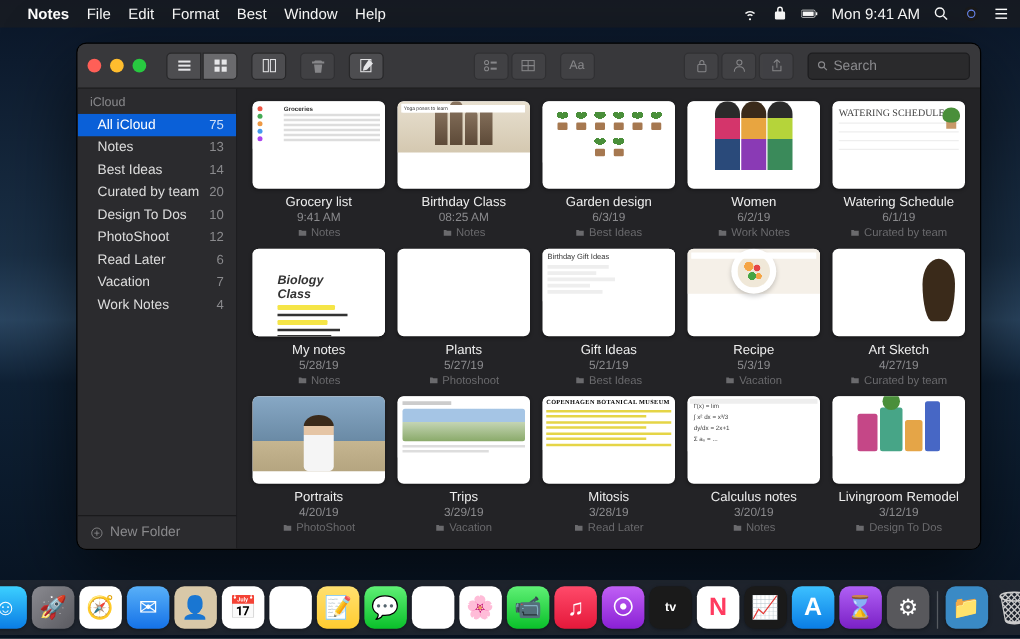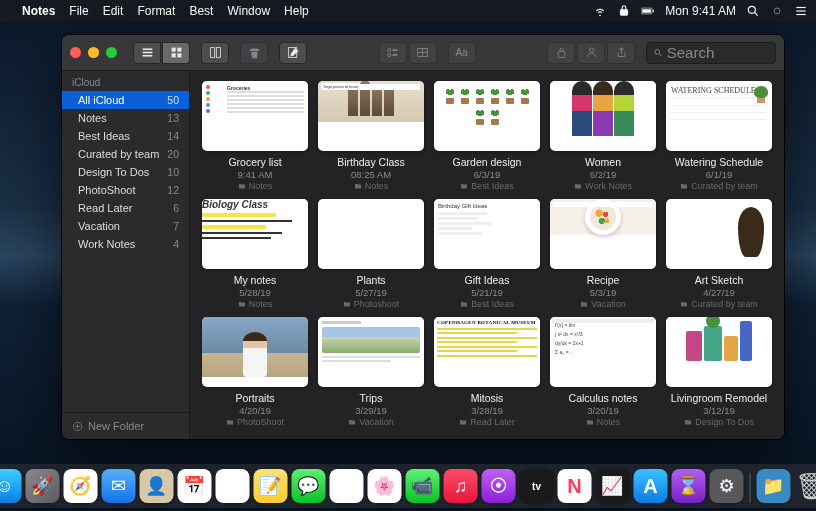--- a/index.html
+++ b/index.html
@@ -22,21 +22,21 @@
 .tb-group{display:flex;gap:2px;margin-right:5px}
 .tb-btn{height:22px;min-width:28px;background:#4d4d50;border-radius:4px;display:flex;align-items:center;justify-content:center;cursor:default;border:1px solid #28282a}
 .tb-btn.disabled{opacity:0.45}
 .tb-btn svg{width:13px;height:13px;fill:#e6e6e8}
 .tb-btn.seg-l{border-radius:4px 0 0 4px}
 .tb-btn.seg-r{border-radius:0 4px 4px 0;margin-left:-1px}
 .tb-btn.active{background:#6a6a6d}
 .tb-spacer{flex:1}
 .search{display:flex;align-items:center;background:#2a2a2c;border:1px solid #1d1d1f;border-radius:4px;height:22px;padding:0 6px;width:130px;gap:4px}
 .search svg{width:11px;height:11px;fill:#8a8a8d}
-.search input{background:transparent;border:none;outline:none;color:#ccc;font-size:15px;width:100%}
+.search input{background:transparent;border:none;outline:none;color:#ccc;font-size:11px;width:100%}
 .search input::placeholder{color:#8a8a8d}
 .body{flex:1;display:flex;overflow:hidden}
 .sidebar{width:128px;background:#2b2b2e;border-right:1px solid #1a1a1c;display:flex;flex-direction:column;font-size:11px}
 .sb-section{padding:6px 10px 3px;color:#8a8a8d;font-size:10px}
 .sb-list{flex:1;overflow:auto}
 .sb-item{display:flex;justify-content:space-between;padding:3px 10px 3px 16px;color:#ddd;cursor:default}
 .sb-item.selected{background:#0a60d8;color:#fff}
 .sb-count{color:#8a8a8d;font-size:10.5px}
 .sb-item.selected .sb-count{color:rgba(255,255,255,0.8)}
 .sb-footer{border-top:1px solid #1a1a1c;padding:7px 10px;color:#8a8a8d;display:flex;align-items:center;gap:5px}
@@ -68,21 +68,21 @@
 .th-women .w{width:20px;height:55px;border-radius:10px 10px 0 0}
 .th-women .w1{background:linear-gradient(180deg,#2a2a2a 25%,#d4356b 25%,#d4356b 55%,#2a4a7a 55%)}
 .th-women .w2{background:linear-gradient(180deg,#3a2a1a 25%,#e8a540 25%,#e8a540 55%,#8a3ab5 55%)}
 .th-women .w3{background:linear-gradient(180deg,#2a2a2a 25%,#b5d43a 25%,#b5d43a 55%,#3a8a5a 55%)}
 .th-watering{background:#fff;padding:5px;font-size:4px;color:#666}
 .th-watering .wtitle{font-family:cursive;font-size:8px;color:#444;margin-bottom:3px}
 .th-watering .wrow{height:4px;border-top:1px solid #eee;margin-top:3px}
 .th-watering .wplant{position:absolute;right:4px;top:4px;width:14px;height:18px}
 .th-watering .wplant::before{content:"";position:absolute;bottom:0;left:3px;width:8px;height:6px;background:#c89868}
 .th-watering .wplant::after{content:"";position:absolute;bottom:5px;left:0;width:14px;height:12px;background:#4a8f3a;border-radius:50% 50% 40% 40%}
-.th-biology{background:#fff;padding:0;font-family:cursive;font-size:4px;color:#333}
+.th-biology{background:#fff;padding:20px;font-family:cursive;font-size:4px;color:#333}
 .th-biology .btitle{font-size:10px;font-weight:bold;font-style:italic}
 .th-biology .bl{height:2px;margin-top:3px;background:#333}
 .th-biology .bl.hl{background:#f5e547;height:4px;border-radius:1px;width:70%}
 .th-plants{background:linear-gradient(135deg,#2a5a3a 0%,#3a6a4a 50%,#1a4a2a 100%);position:relative}
 .th-plants::after{content:"";position:absolute;inset:0;background:radial-gradient(circle at 30% 40%,#5a9a5a 8%,transparent 9%),radial-gradient(circle at 60% 30%,#5a9a5a 6%,transparent 7%),radial-gradient(circle at 45% 60%,#4a8a4a 7%,transparent 8%),radial-gradient(circle at 70% 55%,#5a9a5a 5%,transparent 6%)}
 .th-gift{background:#fff;padding:4px;font-size:4px;color:#666}
 .th-gift .gtitle{font-size:6px;color:#333;margin-bottom:3px}
 .th-gift .gitem{height:3px;background:#eee;margin-bottom:2px;width:50%}
 .th-recipe{background:#f5f0e8;display:flex;align-items:center;justify-content:center;position:relative}
 .th-recipe .bowl{width:36px;height:36px;background:#fff;border-radius:50%;box-shadow:0 2px 4px rgba(0,0,0,0.2);display:flex;align-items:center;justify-content:center}
@@ -262,21 +262,21 @@
       <input type="text" placeholder="Search" style="">
     </div>
   </div>
 
   <div class="body">
     <div class="sidebar">
       <div class="sb-section">iCloud</div>
       <div class="sb-list" id="sb-list">
           <div class="sb-item selected">
             <span>All iCloud</span>
-            <span class="sb-count">50</span>
+            <span class="sb-count">75</span>
           </div>
           <div class="sb-item">
             <span>Notes</span>
             <span class="sb-count">13</span>
           </div>
           <div class="sb-item">
             <span>Best Ideas</span>
             <span class="sb-count">14</span>
           </div>
           <div class="sb-item">

